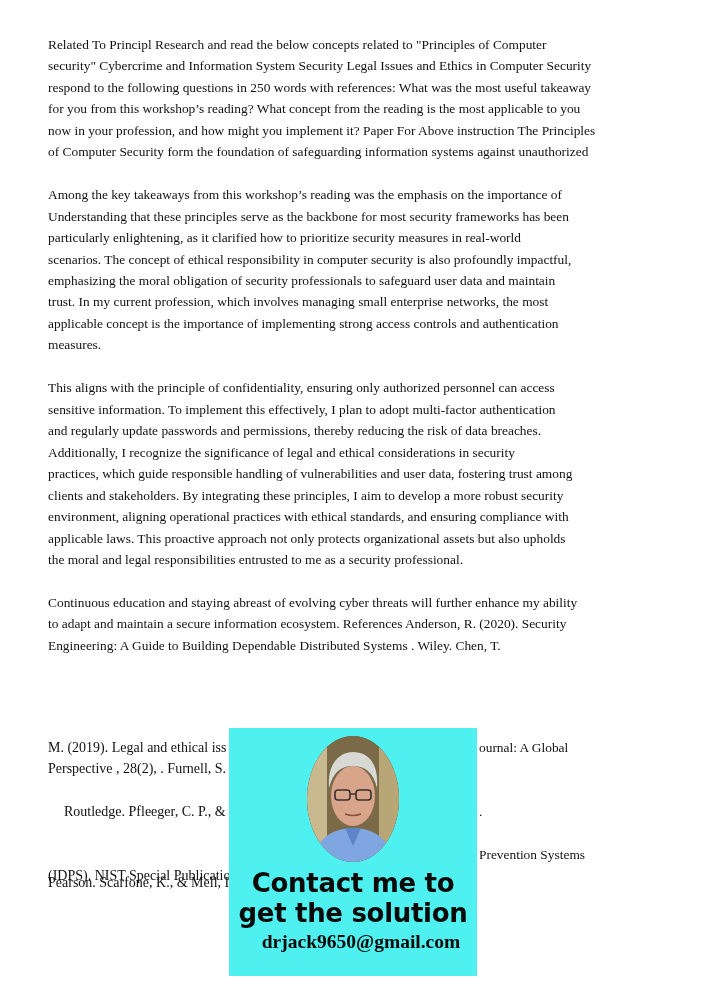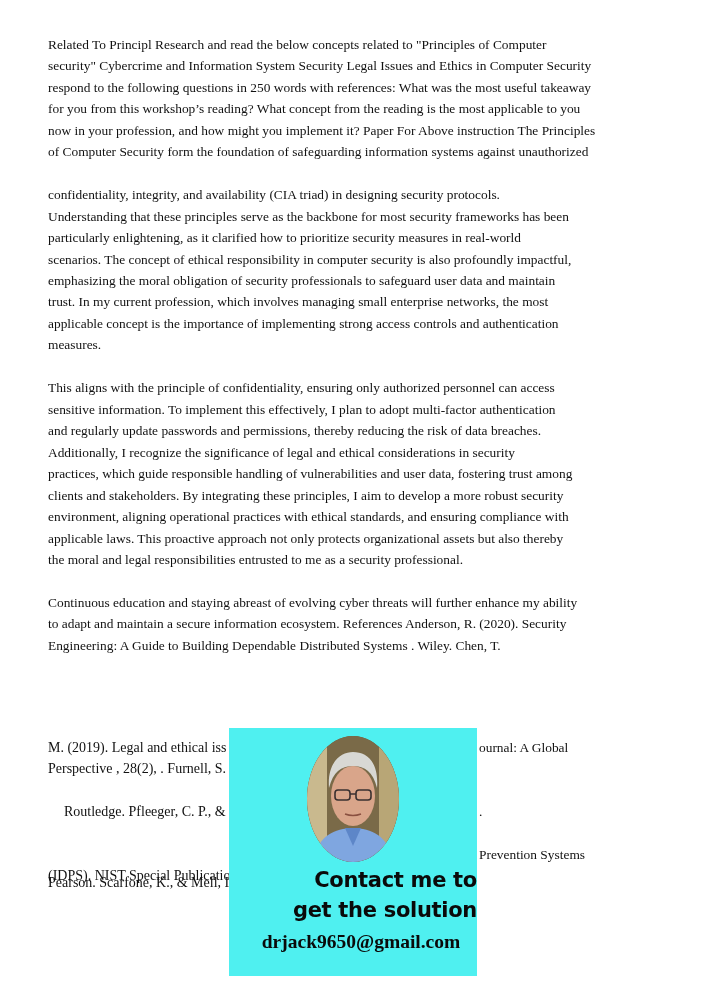--- a/index.html
+++ b/index.html
@@ -63,24 +63,23 @@
       overflow: hidden;
       background: #6b5a3a;
     }
     .portrait svg { display: block; }
     .contact-line {
       position: absolute;
       left: 0;
       width: 248px;
       font-family: "DejaVu Sans", "Liberation Sans", sans-serif;
       font-weight: bold;
-      font-size: 21px;
+      font-size: 26px;
       color: #0a0a0a;
       letter-spacing: -0.3px;
-      text-align: right;
     }
     .email {
       position: absolute;
       left: 0;
       top: 203px;
       width: 264px;
       font-family: "Liberation Serif", "DejaVu Serif", serif;
       font-weight: bold;
       font-size: 19.5px;
       color: #0a0a0a;
@@ -92,38 +91,38 @@
 <div class="page">
   <p class="para">
     <span class="line">Related To Principl Research and read the below concepts related to "Principles of Computer</span>
     <span class="line">security" Cybercrime and Information System Security Legal Issues and Ethics in Computer Security</span>
     <span class="line">respond to the following questions in 250 words with references: What was the most useful takeaway</span>
     <span class="line">for you from this workshop’s reading? What concept from the reading is the most applicable to you</span>
     <span class="line">now in your profession, and how might you implement it? Paper For Above instruction The Principles</span>
     <span class="line">of Computer Security form the foundation of safeguarding information systems against unauthorized</span>
   </p>
   <p class="para">
-    <span class="line">confidentiality, integrity, and availability (CIA triad) in designing security protocols.</span>
+    <span class="line">Among the key takeaways from this workshop’s reading was the emphasis on the importance of</span>
     <span class="line">Understanding that these principles serve as the backbone for most security frameworks has been</span>
     <span class="line">particularly enlightening, as it clarified how to prioritize security measures in real-world</span>
     <span class="line">scenarios. The concept of ethical responsibility in computer security is also profoundly impactful,</span>
     <span class="line">emphasizing the moral obligation of security professionals to safeguard user data and maintain</span>
     <span class="line">trust. In my current profession, which involves managing small enterprise networks, the most</span>
     <span class="line">applicable concept is the importance of implementing strong access controls and authentication</span>
     <span class="line">measures.</span>
   </p>
   <p class="para">
     <span class="line">This aligns with the principle of confidentiality, ensuring only authorized personnel can access</span>
     <span class="line">sensitive information. To implement this effectively, I plan to adopt multi-factor authentication</span>
     <span class="line">and regularly update passwords and permissions, thereby reducing the risk of data breaches.</span>
     <span class="line">Additionally, I recognize the significance of legal and ethical considerations in security</span>
     <span class="line">practices, which guide responsible handling of vulnerabilities and user data, fostering trust among</span>
     <span class="line">clients and stakeholders. By integrating these principles, I aim to develop a more robust security</span>
     <span class="line">environment, aligning operational practices with ethical standards, and ensuring compliance with</span>
-    <span class="line">applicable laws. This proactive approach not only protects organizational assets but also thereby</span>
+    <span class="line">applicable laws. This proactive approach not only protects organizational assets but also upholds</span>
     <span class="line">the moral and legal responsibilities entrusted to me as a security professional.</span>
   </p>
   <p class="para">
     <span class="line">Continuous education and staying abreast of evolving cyber threats will further enhance my ability</span>
     <span class="line">to adapt and maintain a secure information ecosystem. References Anderson, R. (2020). Security</span>
     <span class="line">Engineering: A Guide to Building Dependable Distributed Systems . Wiley. Chen, T.</span>
   </p>
 </div>
 
 <div>

